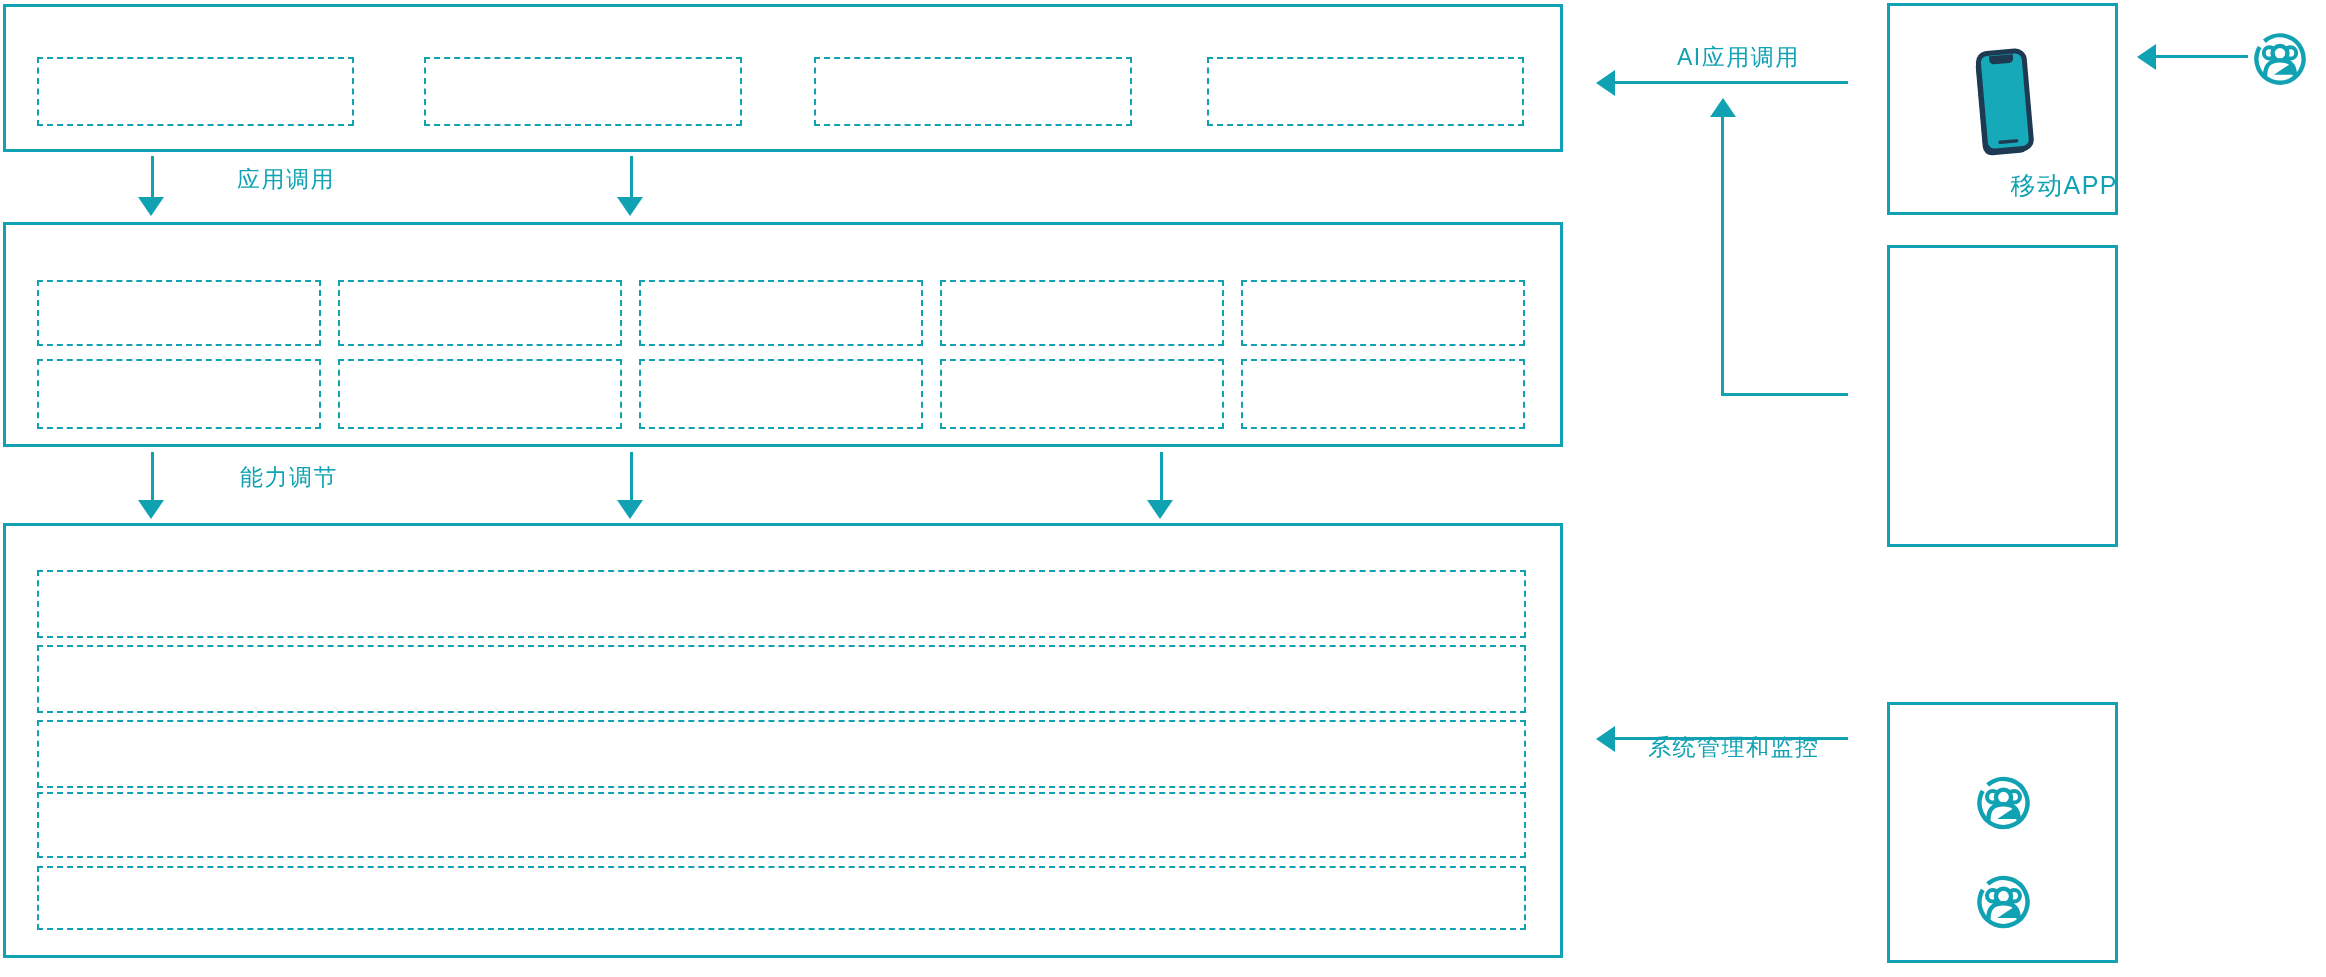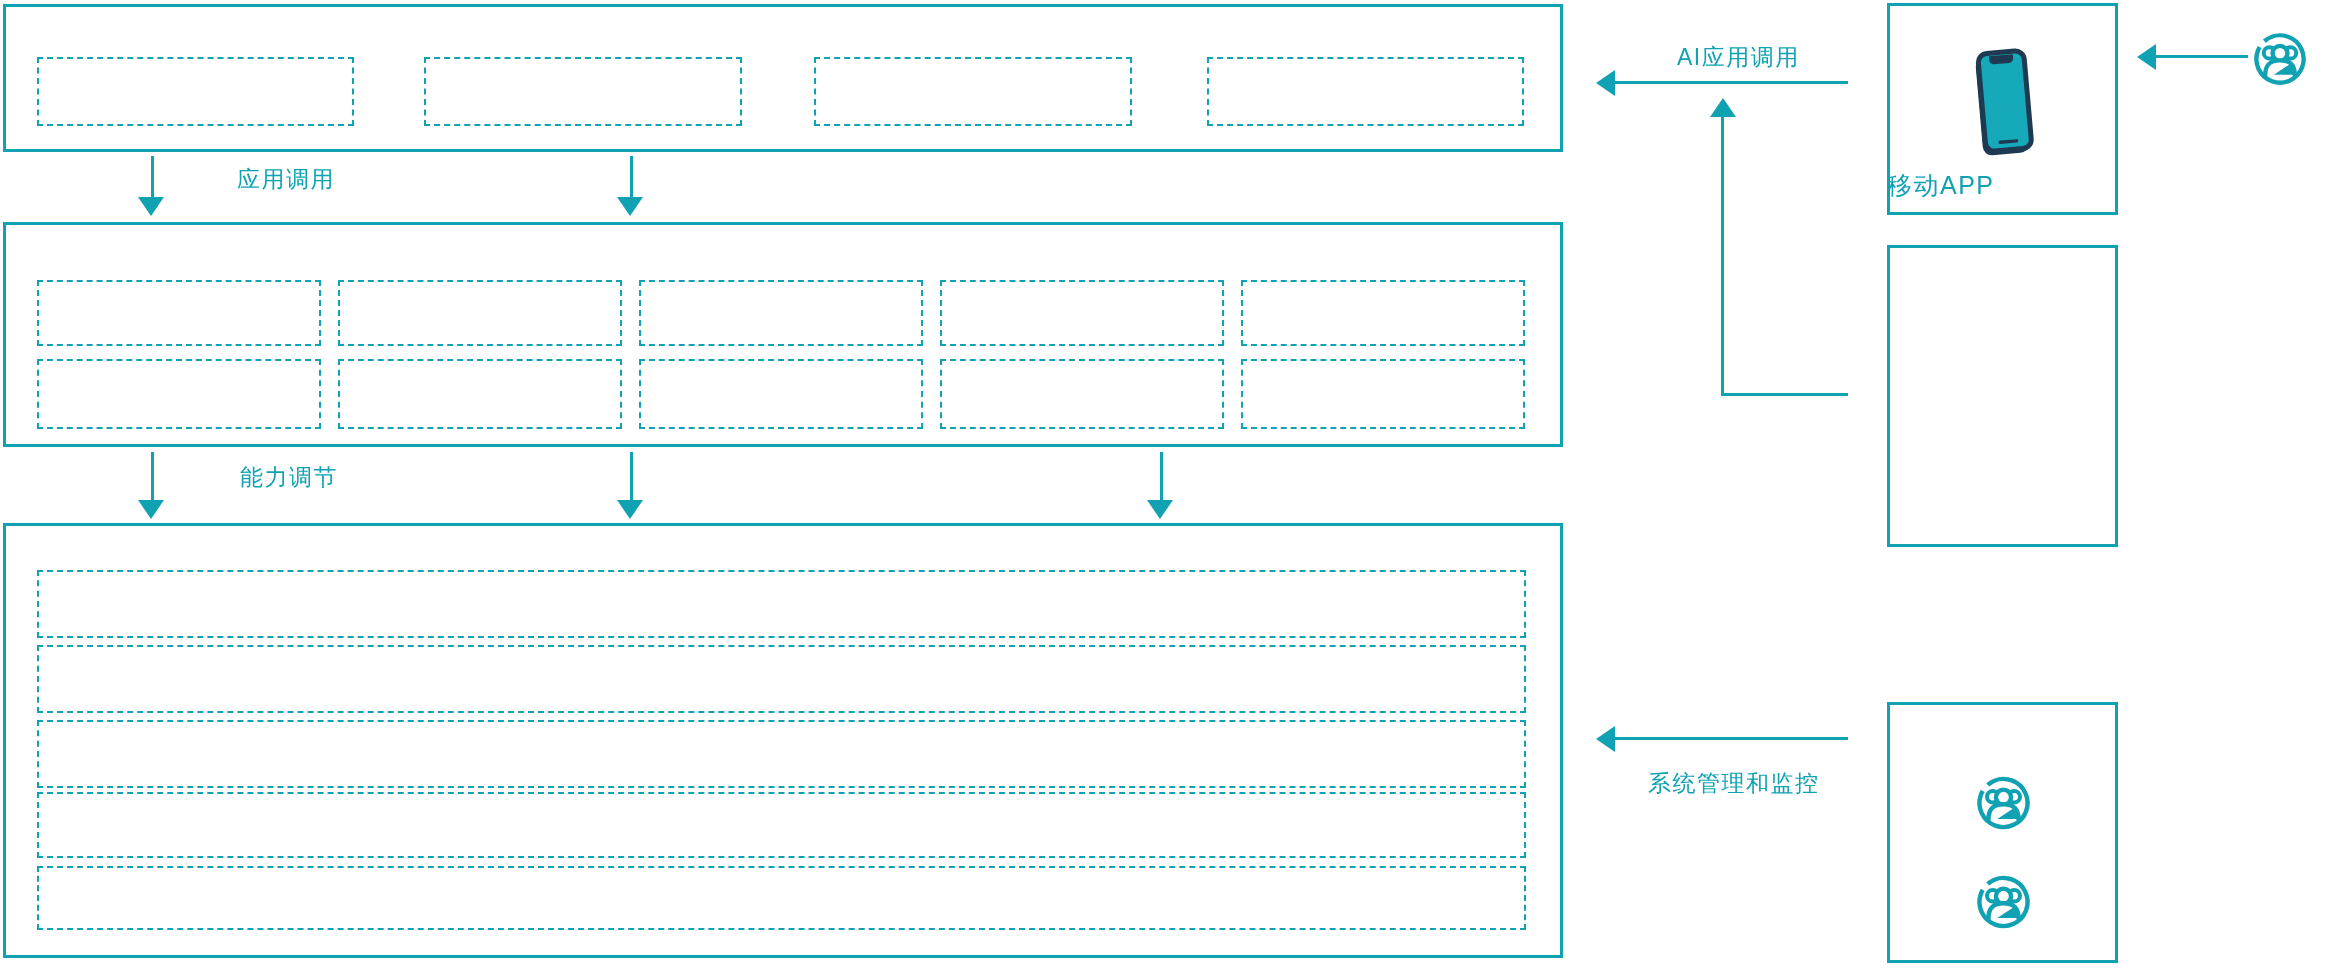--- a/index.html
+++ b/index.html
@@ -13,21 +13,21 @@
     position:relative;width:2326px;height:977px;background:var(--bg);
     font-family:"Liberation Sans",sans-serif;overflow:hidden;
   }
   .sbox{position:absolute;border:3px solid var(--teal);box-sizing:border-box;background:var(--bg);}
   .dbox{position:absolute;border:2px dashed var(--teal);box-sizing:border-box;background:transparent;}
   .lbl{
     position:absolute;color:var(--teal);
     font-size:23px;font-weight:500;letter-spacing:1.5px;line-height:1.2;
     white-space:nowrap;
   }
-  .lbl-center{text-align:left;}
+  .lbl-center{text-align:right;}
   .hline{position:absolute;height:3px;background:var(--teal);}
   .vline{position:absolute;width:3px;background:var(--teal);}
   .tri{position:absolute;width:0;height:0;}
   .tri-down{border-left:13px solid transparent;border-right:13px solid transparent;border-top:19px solid var(--teal);}
   .tri-up{border-left:13px solid transparent;border-right:13px solid transparent;border-bottom:19px solid var(--teal);}
   .tri-left{border-top:13px solid transparent;border-bottom:13px solid transparent;border-right:19px solid var(--teal);}
   .icon{position:absolute;}
 </style>
 </head>
 <body>
@@ -104,21 +104,21 @@
   <circle cx="44" cy="25" r="6.5" fill="#fff" stroke="var(--teal)" stroke-width="4.5"></circle>
   <circle cx="32" cy="25.5" r="8.5" fill="#fff" stroke="var(--teal)" stroke-width="5"></circle>
   <path d="M15,51 C15,37 22,33.5 32,33.5 C42,33.5 49,37 49,51" fill="#fff" stroke="var(--teal)" stroke-width="5" stroke-linecap="round"></path>
   <path d="M25,50 L47.5,50 L44.5,37 Z" fill="var(--teal)"></path>
     </svg>
   <div class="hline" style="left:2155px;top:55px;width:93px;"></div>
   <div class="tri tri-left" style="left:2137px;top:44px;"></div>
 
   <div class="sbox" style="left:1887px;top:245px;width:231px;height:302px;"></div>
 
-  <div class="lbl" style="left:1648px;top:770px;">系统管理和监控</div>
+  <div class="lbl" style="left:1648px;top:734px;">系统管理和监控</div>
   <div class="hline" style="left:1615px;top:737px;width:233px;"></div>
   <div class="tri tri-left" style="left:1596px;top:726px;"></div>
 
   <div class="sbox" style="left:1887px;top:702px;width:231px;height:261px;"></div>
   <svg class="icon user-group-svg" style="left:1975px;top:774px;" width="57" height="58" viewBox="0 0 64 64">
   <circle cx="32" cy="32" r="27" fill="none" stroke="var(--teal)" stroke-width="5" pathLength="100" stroke-dasharray="3 5 92" transform="rotate(200 32 32)"></circle>
   <circle cx="20" cy="25" r="6.5" fill="#fff" stroke="var(--teal)" stroke-width="4.5"></circle>
   <circle cx="44" cy="25" r="6.5" fill="#fff" stroke="var(--teal)" stroke-width="4.5"></circle>
   <circle cx="32" cy="25.5" r="8.5" fill="#fff" stroke="var(--teal)" stroke-width="5"></circle>
   <path d="M15,51 C15,37 22,33.5 32,33.5 C42,33.5 49,37 49,51" fill="#fff" stroke="var(--teal)" stroke-width="5" stroke-linecap="round"></path>

